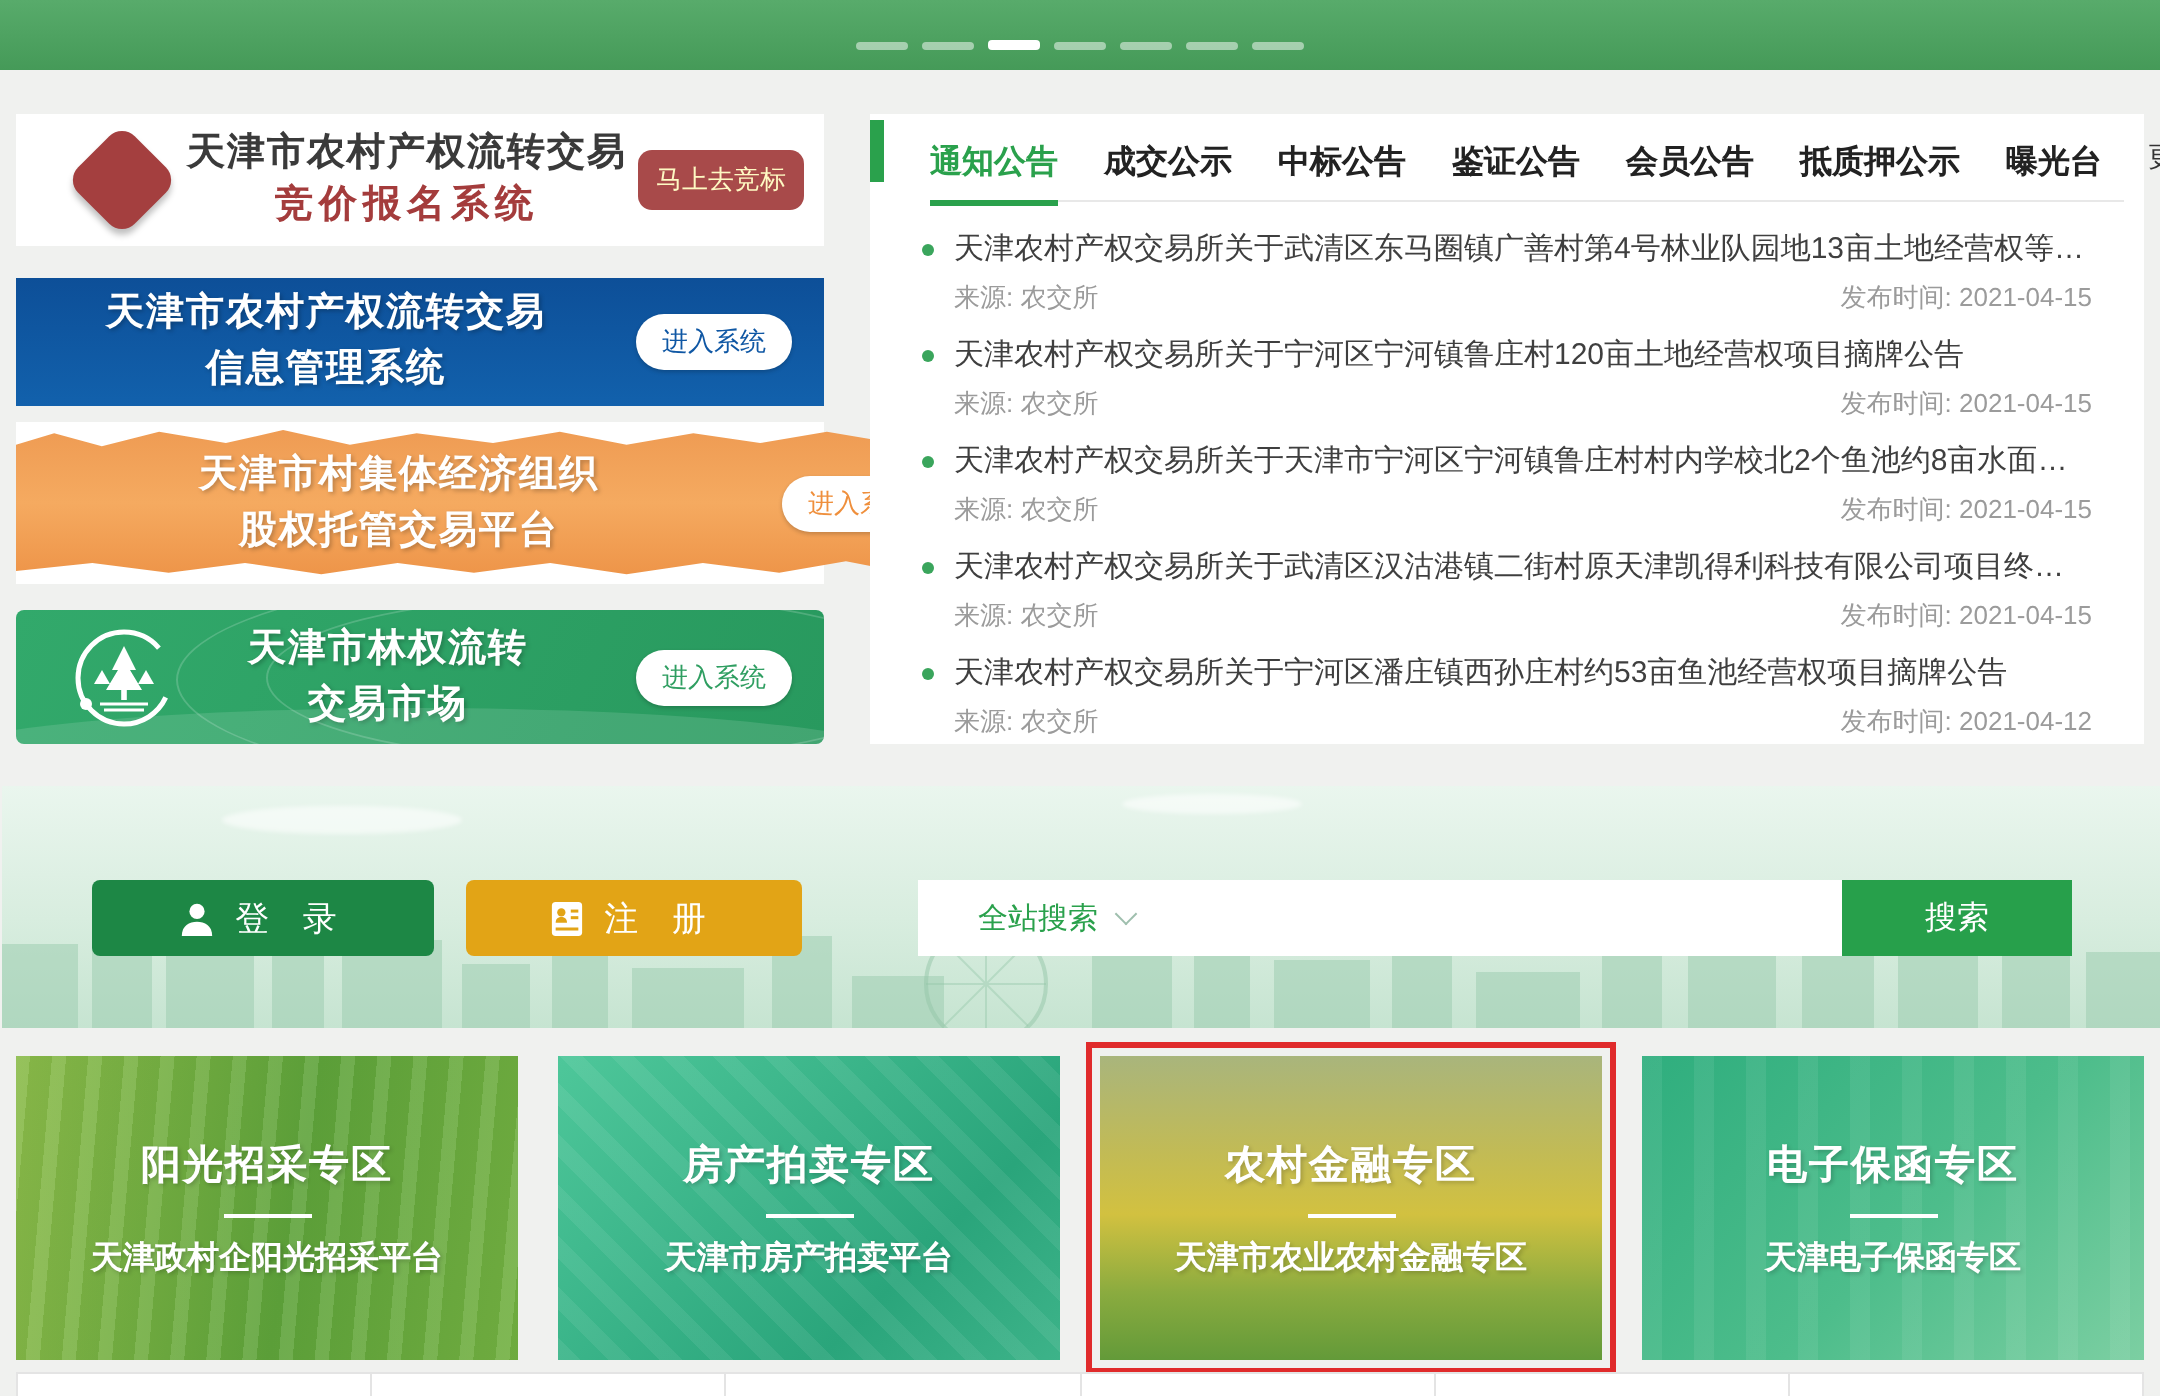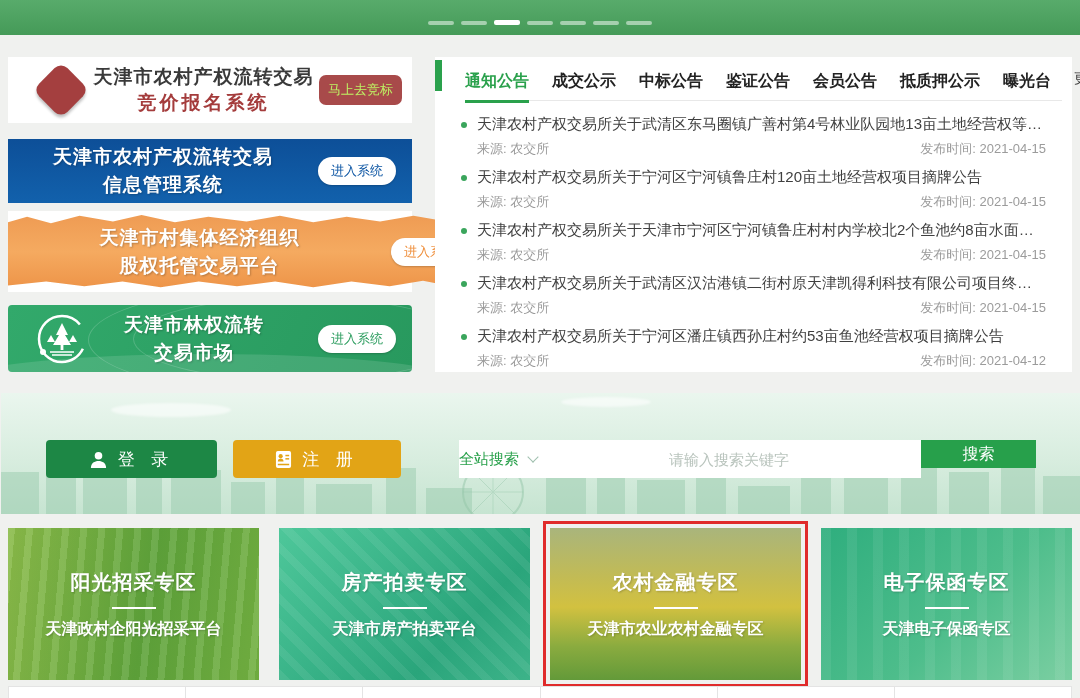--- a/index.html
+++ b/index.html
@@ -15,21 +15,21 @@
 
   
   .logo-card { position:absolute; left:8px; top:57px; width:404px; height:66px; background:#fff;
     display:flex; align-items:center; }
   .diamond-wrap { width:54px; height:54px; margin-left:26px; position:relative; flex:0 0 auto; }
   .diamond { position:absolute; left:7px; top:7px; width:40px; height:40px; background:#a43f3f;
     border-radius:9px; transform:rotate(45deg); box-shadow:2px 2px 3px rgba(0,0,0,.25); }
   .logo-titles { flex:1; text-align:center; line-height:1.35; }
   .logo-t1 { font-size:19px; font-weight:bold; color:#3a3a3a; letter-spacing:1px; }
   .logo-t2 { font-size:19px; font-weight:bold; color:#a43c3c; letter-spacing:3px; }
-  .bid-btn { margin-right:10px; background:#a84a4a; color:#bef264; font-size:13px; padding:6px 9px;
+  .bid-btn { margin-right:10px; background:#a84a4a; color:#fef9c3; font-size:13px; padding:6px 9px;
     border-radius:7px; border:none; cursor:pointer; white-space:nowrap; }
 
   .banner { position:absolute; left:8px; width:404px; display:flex; align-items:center; }
   .banner-text { flex:1; text-align:center; color:#fff; font-weight:bold; font-size:19px;
     line-height:1.45; letter-spacing:1px; text-shadow:1px 1px 2px rgba(0,0,0,.25); }
   .enter-btn { background:#fff; border:none; border-radius:15px; font-size:13px; padding:5px 13px;
     margin-right:16px; cursor:pointer; white-space:nowrap; box-shadow:0 1px 2px rgba(0,0,0,.2); }
 
   .banner-blue { top:139px; height:64px; background:linear-gradient(180deg,#0d4f98,#1261ac); }
   .banner-blue .enter-btn { color:#0f57a4; }
@@ -74,28 +74,28 @@
     background:linear-gradient(180deg,#eaf6ee 0%,#d8eddf 55%,#c6e4d1 100%); overflow:hidden; }
   .skyline { position:absolute; left:0; bottom:0; }
   .cloud { position:absolute; background:rgba(255,255,255,.55); border-radius:50%; filter:blur(1px); }
   .band-btn { position:absolute; top:47px; height:38px; border:none; border-radius:4px; color:#fff;
     font-size:17px; letter-spacing:6px; display:flex; align-items:center; justify-content:center;
     gap:10px; cursor:pointer; }
   .login-btn { left:45px; width:171px; background:#1d8745; }
   .register-btn { left:232px; width:168px; background:#e2a416; }
   .search-bar { position:absolute; left:458px; top:47px; width:462px; height:38px; background:#fff;
     display:flex; align-items:center; }
-  .scope { display:flex; align-items:center; gap:10px; font-size:15px;
+  .scope { display:flex; align-items:center; gap:10px; padding-left:30px; font-size:15px;
     color:#2aa14c; cursor:pointer; flex:0 0 auto; }
   .chev { width:8px; height:8px; border-right:1.5px solid #9fbfae; border-bottom:1.5px solid #9fbfae;
     transform:rotate(45deg); margin-top:-4px; }
   .search-input { flex:1; border:none; outline:none; font-size:15px; color:#333; text-align:center;
     background:transparent; }
   .search-input::placeholder { color:#b9c4bd; }
-  .search-btn { position:absolute; left:920px; top:47px; width:115px; height:28px; background:#27a04b;
+  .search-btn { position:absolute; left:920px; top:47px; width:115px; height:38px; background:#27a04b;
     color:#fff; border:none; font-size:16px; cursor:pointer; }
 
   
   .zones { position:absolute; left:8px; top:528px; width:1064px; display:flex; gap:20px; }
   .zone { width:251px; height:152px; display:flex; flex-direction:column; align-items:center;
     justify-content:center; color:#fff; cursor:pointer; position:relative; }
   .zone-title { font-size:20px; font-weight:bold; letter-spacing:1px; text-shadow:1px 1px 2px rgba(0,0,0,.2); }
   .zone-div { width:44px; height:2px; background:#fff; margin:11px 0 10px; }
   .zone-sub { font-size:16px; font-weight:bold; text-shadow:1px 1px 2px rgba(0,0,0,.2); }
   .zone.highlight { outline:3px solid #e02b2b; outline-offset:4px; }
@@ -306,21 +306,20 @@
       <rect x="11" y="8.5" width="4" height="1.6" fill="#e2a416"></rect>
       <rect x="3" y="14.5" width="12" height="1.6" fill="#e2a416"></rect>
     </svg>
     <span>注 册</span>
   </button>
   <div class="search-bar">
     <div class="scope">
       <span>全站搜索</span>
       <span class="chev"></span>
     </div>
-    <input class="search-input" type="text" placeholder="请输入搜索关键字" style="">
   </div>
   <button class="search-btn">搜索</button>
 </div>
 
 <div class="zones">
   <div class="zone zone1">
     <div class="zone-title">阳光招采专区</div>
     <div class="zone-div"></div>
     <div class="zone-sub">天津政村企阳光招采平台</div>
   </div>

